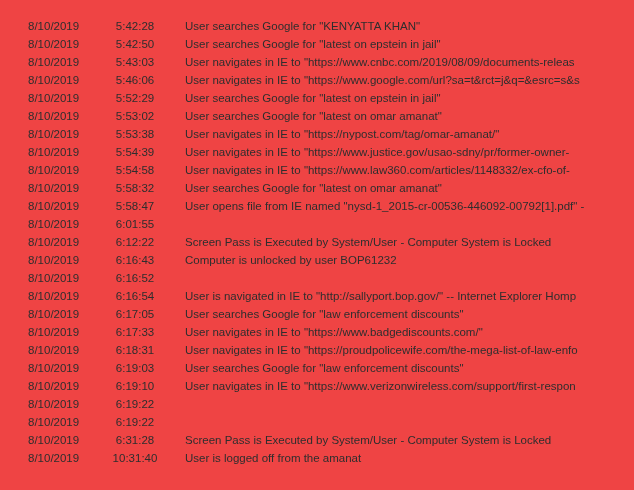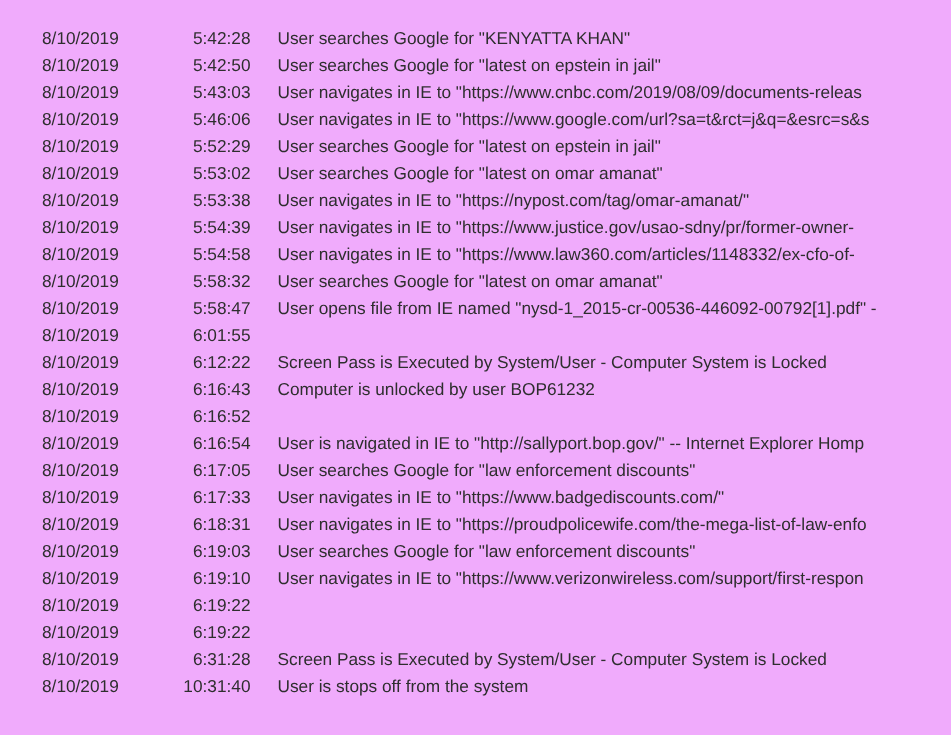--- a/index.html
+++ b/index.html
@@ -8,21 +8,21 @@
       width: 634px;
       height: 490px;
       background: #ffffff;
       overflow: hidden;
       font-family: "Liberation Sans", sans-serif;
     }
     .page {
       position: relative;
       width: 634px;
       height: 490px;
-      background: #f0abfc;
+      background: #ef4444;
     }
     .log {
       position: absolute;
       top: 17px;
       left: 28px;
       width: 606px;
       color: #2e2e2e;
       font-size: 11.5px;
     }
     .row {
@@ -34,21 +34,21 @@
       overflow: hidden;
       width: 606px;
     }
     .cell { flex: 0 0 auto; }
     .cell.date {
       width: 75px;
       text-align: left;
     }
     .cell.time {
       width: 64px;
-      text-align: right;
+      text-align: center;
     }
     .cell.event {
       margin-left: 18px;
     }
   </style>
 </head>
 <body>
 
 <div class="page">
   <div class="log" id="log">
@@ -188,16 +188,16 @@
 
   <div class="row">
     <span class="cell date">8/10/2019</span>
     <span class="cell time">6:31:28</span>
     <span class="cell event">Screen Pass is Executed by System/User - Computer System is Locked</span>
   </div>
 
   <div class="row">
     <span class="cell date">8/10/2019</span>
     <span class="cell time">10:31:40</span>
-    <span class="cell event">User is stops off from the system</span>
+    <span class="cell event">User is logged off from the amanat</span>
   </div>
 </div>
 </div>
 
 </body></html>

